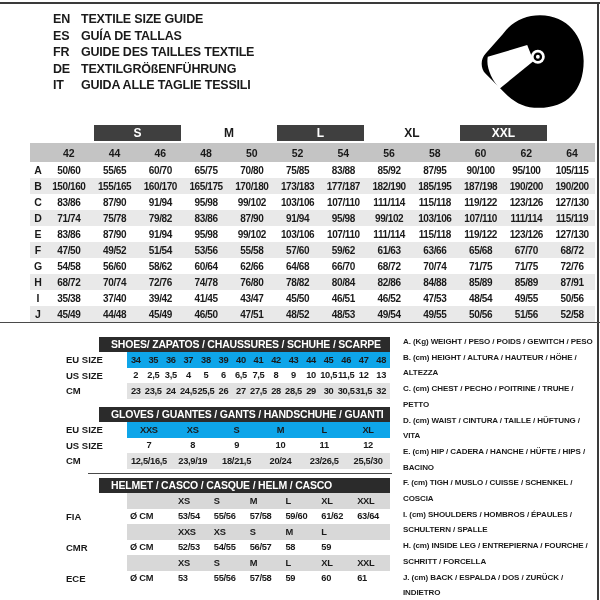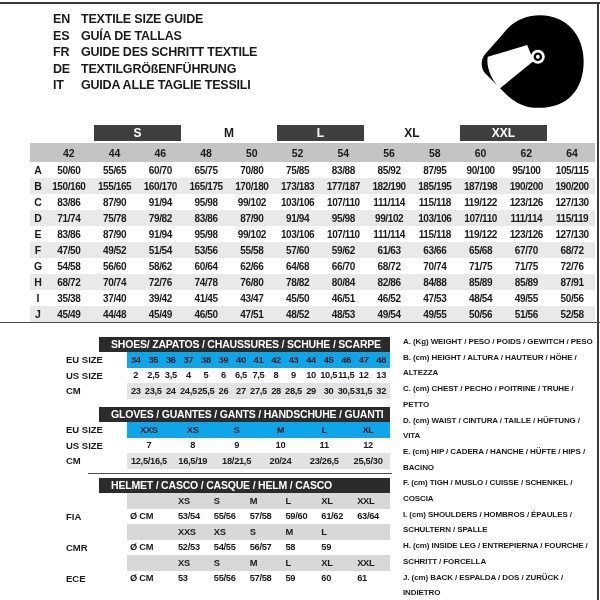--- a/index.html
+++ b/index.html
@@ -50,21 +50,21 @@
     <div class="lang-row">
       <span class="lang-code">EN</span>
       <span class="lang-text">TEXTILE SIZE GUIDE</span>
     </div>
     <div class="lang-row">
       <span class="lang-code">ES</span>
       <span class="lang-text">GUÍA DE TALLAS</span>
     </div>
     <div class="lang-row">
       <span class="lang-code">FR</span>
-      <span class="lang-text">GUIDE DES SCHRITT TEXTILE</span>
+      <span class="lang-text">GUIDE DES TAILLES TEXTILE</span>
     </div>
     <div class="lang-row">
       <span class="lang-code">DE</span>
       <span class="lang-text">TEXTILGRÖßENFÜHRUNG</span>
     </div>
     <div class="lang-row">
       <span class="lang-code">IT</span>
       <span class="lang-text">GUIDA ALLE TAGLIE TESSILI</span>
     </div>
   </div>
@@ -365,21 +365,21 @@
           <span class="sub-cell">9</span>
           <span class="sub-cell">10</span>
           <span class="sub-cell">11</span>
           <span class="sub-cell">12</span>
         </div>
       </div>
       <div class="sub-row">
         <span class="sub-label">CM</span>
         <div class="sub-cells shade-light">
           <span class="sub-cell">12,5/16,5</span>
-          <span class="sub-cell">16,5/19</span>
+          <span class="sub-cell">23,9/19</span>
           <span class="sub-cell">18/21,5</span>
           <span class="sub-cell">20/24</span>
           <span class="sub-cell">23/26,5</span>
           <span class="sub-cell">25,5/30</span>
         </div>
       </div>
     </div>
 </div>
 
 <div class="divider" style="top:473px;left:88px;width:304px;"></div>

